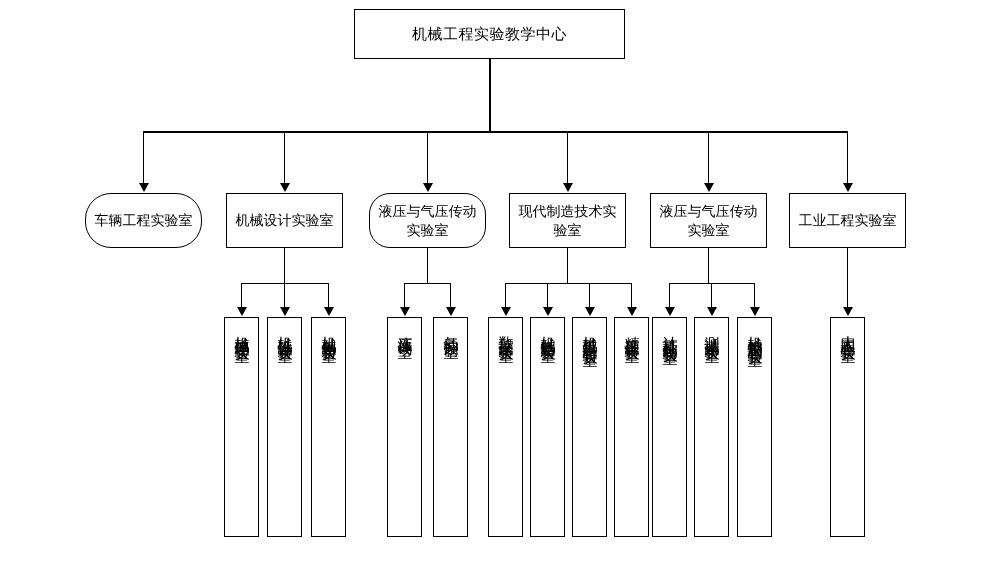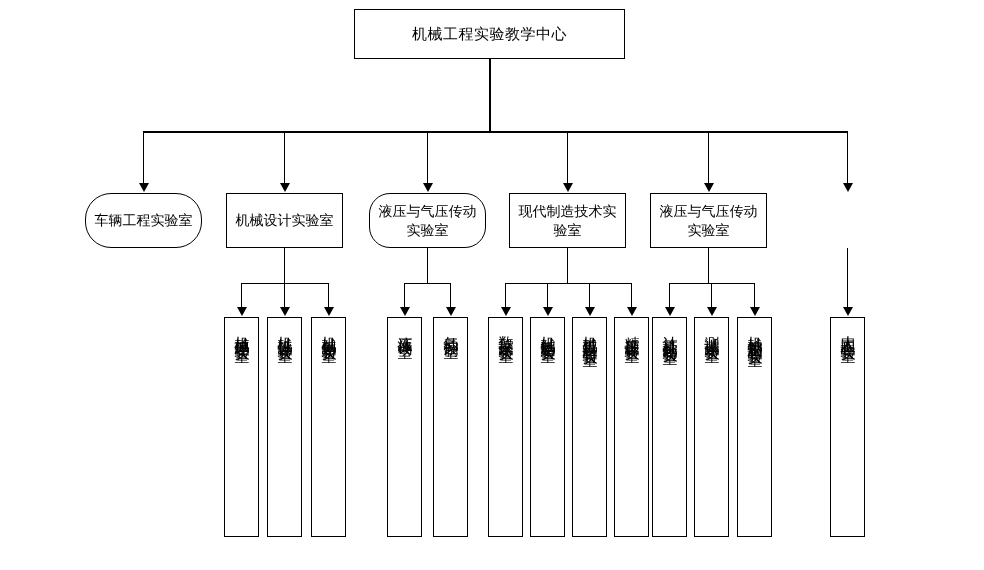--- a/index.html
+++ b/index.html
@@ -124,20 +124,23 @@
   </div>
 
   <div class="node level2" style="left:509px; top:193px; width:117px; height:55px;">
     <span class="htext">现代制造技术实验室</span>
   </div>
 
   <div class="node level2" style="left:650px; top:193px; width:117px; height:55px;">
     <span class="htext">液压与气压传动实验室</span>
   </div>
 
+  <div class="node level2" style="left:789px; top:193px; width:117px; height:55px;">
+    <span class="htext">工业工程实验室</span>
+  </div>
 
   <div class="conn-v" style="left:284px; top:248px; height:35px;"></div>
   <div class="conn-h" style="left:241px; top:283px; width:87px;"></div>
 
   <div class="conn-v" style="left:241px; top:283px; height:25px;"></div>
   <div class="arrow-down" style="left:237px; top:307px;"></div>
 
   <div class="conn-v" style="left:284px; top:283px; height:25px;"></div>
   <div class="arrow-down" style="left:280px; top:307px;"></div>
 

